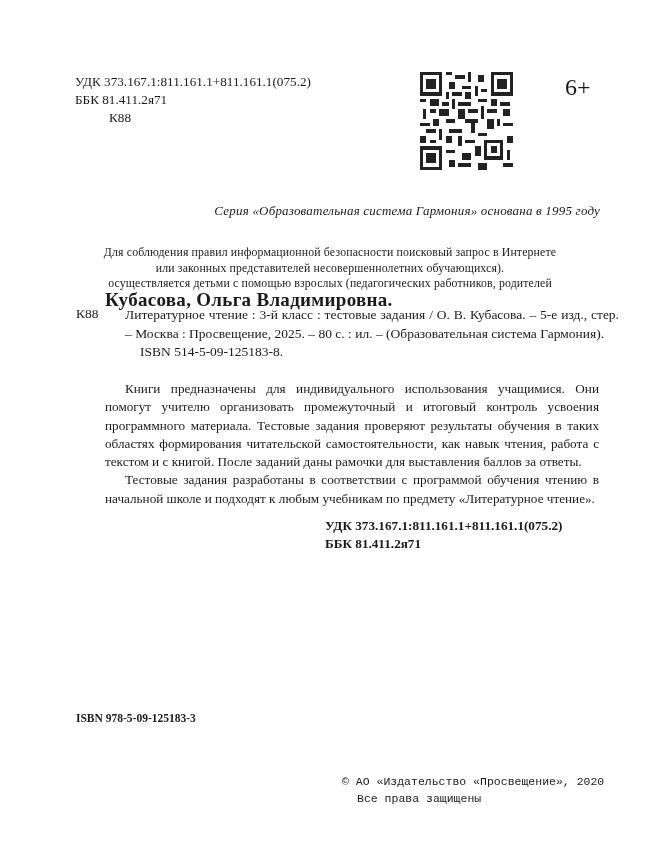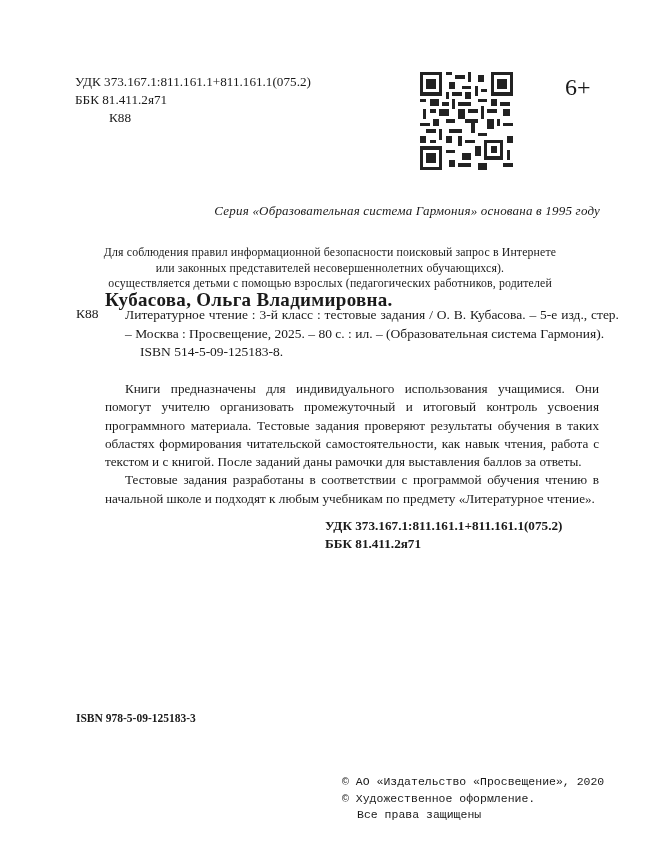--- a/index.html
+++ b/index.html
@@ -129,15 +129,14 @@
 
 <div class="abs udk2">
   <div>УДК 373.167.1:811.161.1+811.161.1(075.2)</div>
   <div>ББК 81.411.2я71</div>
 </div>
 
 <div class="abs isbn-bottom">ISBN 978-5-09-125183-3</div>
 
 <div class="abs copyright">
   <div>© АО «Издательство «Просвещение», 2020</div>
-  <div>© Художественное оформление.</div>
   <div class="indent">Все права защищены</div>
 </div>
 
 </body></html>

